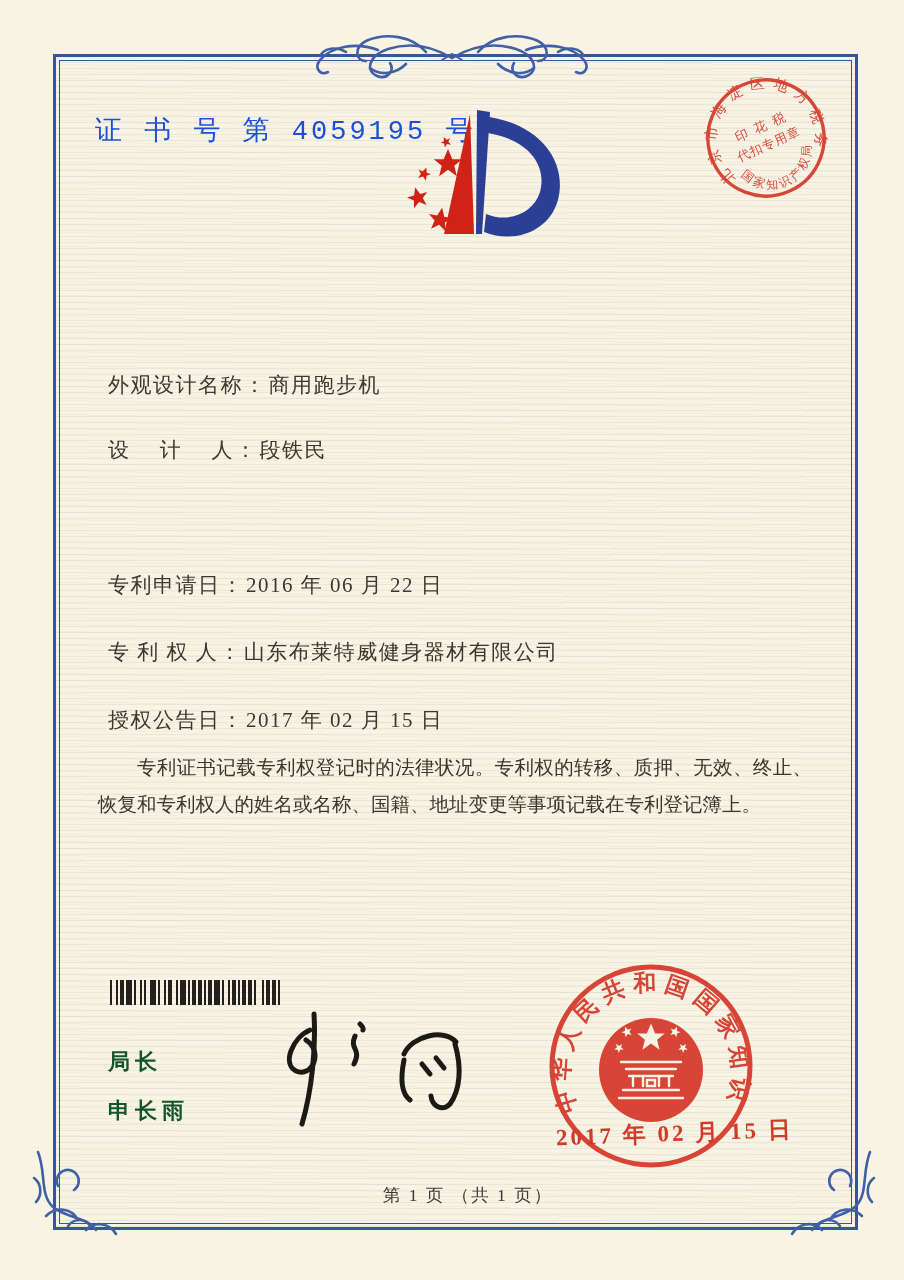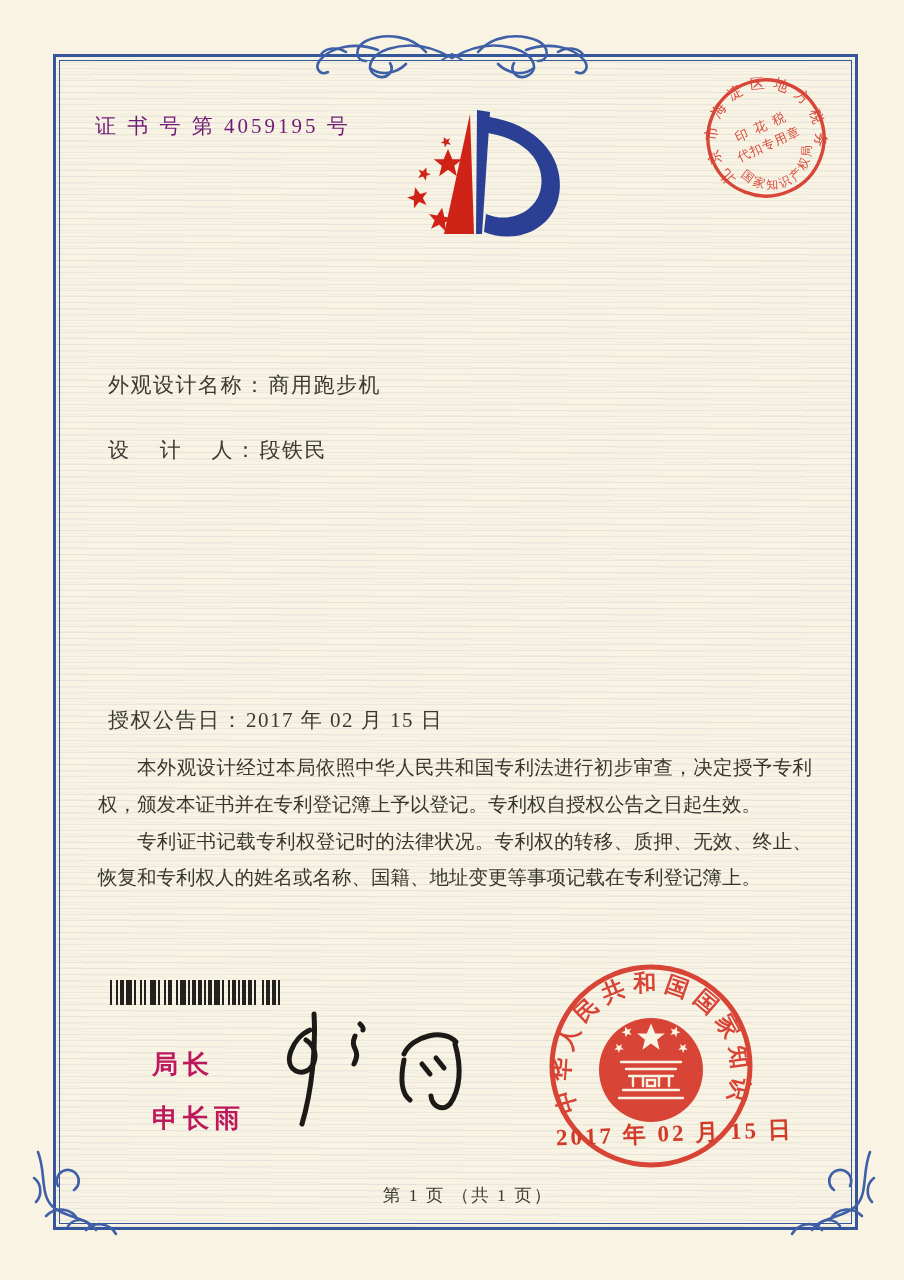--- a/index.html
+++ b/index.html
@@ -22,21 +22,21 @@
   .frame::before{
     content:"";position:absolute;inset:3px;border:1px solid #35569a;pointer-events:none;
   }
   .ornament-top{position:absolute;left:50%;top:18px;transform:translateX(-50%);}
   .corner{position:absolute;width:96px;height:96px;}
   .corner.bl{left:28px;bottom:34px;}
   .corner.br{right:24px;bottom:34px;transform:scaleX(-1);}
   
   .cert-no{
     position:absolute;left:95px;top:112px;
-    font-size:21px;letter-spacing:3px;color:#701a75;font-weight:500;
+    font-size:27px;letter-spacing:3px;color:#1d4ed8;font-weight:500;font-family:Liberation Mono, monospace;
   }
   .logo{position:absolute;left:378px;top:102px;}
   .tax-stamp{position:absolute;left:698px;top:70px;transform:rotate(-24deg);opacity:.92;}
   .title{
     position:absolute;left:0;top:246px;width:100%;text-align:center;
     font-size:43px;font-weight:700;letter-spacing:13px;color:#1e1d1a;
   }
   
   .field{
     position:absolute;left:108px;font-size:21px;letter-spacing:1.5px;color:#3a382f;
@@ -51,21 +51,21 @@
   .body-text p{margin:0;text-indent:2em;}
   
   .barcode{
     position:absolute;left:110px;top:980px;height:25px;display:flex;align-items:stretch;
   }
   .barcode i{display:block;background:#23211d;}
   .barcode s{display:block;background:transparent;}
   .sig-block{
     position:absolute;left:108px;top:1047px;
     font-family:"Liberation Sans","DejaVu Sans",sans-serif;
-    font-size:26px;font-weight:600;letter-spacing:5px;color:#be185d;margin-left:44px;
+    font-size:22px;font-weight:600;letter-spacing:5px;color:#14532d;
   }
   .sig-block .sig-name{margin-top:19px;}
   .signature{position:absolute;left:252px;top:1008px;}
   .seal{position:absolute;left:543px;top:960px;}
   .seal-date{
     position:absolute;left:556px;top:1118px;
     font-size:23px;font-weight:700;color:#d23a28;letter-spacing:3px;
     transform:rotate(-2deg);white-space:nowrap;
   }
   .footer{
@@ -153,26 +153,31 @@
     <text x="68" y="79" text-anchor="middle" font-size="12.5" fill="#d6382a" letter-spacing="1">代扣专用章</text>
   </svg>
 
 
   <div class="field" style="top:436px">
     <span>设　 计　 人</span><span class="colon">：</span><span>段铁民</span>
   </div>
   <div class="field" style="top:371px">
     <span>外观设计名称</span><span class="colon">：</span><span>商用跑步机</span>
   </div>
+  <div class="field" style="top:571px">
+    <span>专利申请日</span><span class="colon">：</span><span>2016 年 06 月 22 日</span>
+  </div>
+  <div class="field" style="top:638px">
+    <span>专 利 权 人</span><span class="colon">：</span><span>山东布莱特威健身器材有限公司</span>
+  </div>
   <div class="field" style="top:706px">
     <span>授权公告日</span><span class="colon">：</span><span>2017 年 02 月 15 日</span>
   </div>
 
   <div class="body-text">
-    <p>本外观设计经过本局依照中华人民共和国专利法进行初步审查，决定授予专利权，颁发本证书并在专利登记簿上予以登记。专利权自授权公告之日起生效。</p>
     <p>专利证书记载专利权登记时的法律状况。专利权的转移、质押、无效、终止、恢复和专利权人的姓名或名称、国籍、地址变更等事项记载在专利登记簿上。</p>
   </div>
 
   <div class="barcode" id="barcode">
       <i style="width: 2px;"></i>
       <s style="width: 4px;"></s>
       <i style="width: 2px;"></i>
       <s style="width: 2px;"></s>
       <i style="width: 4px;"></i>
       <s style="width: 2px;"></s>

